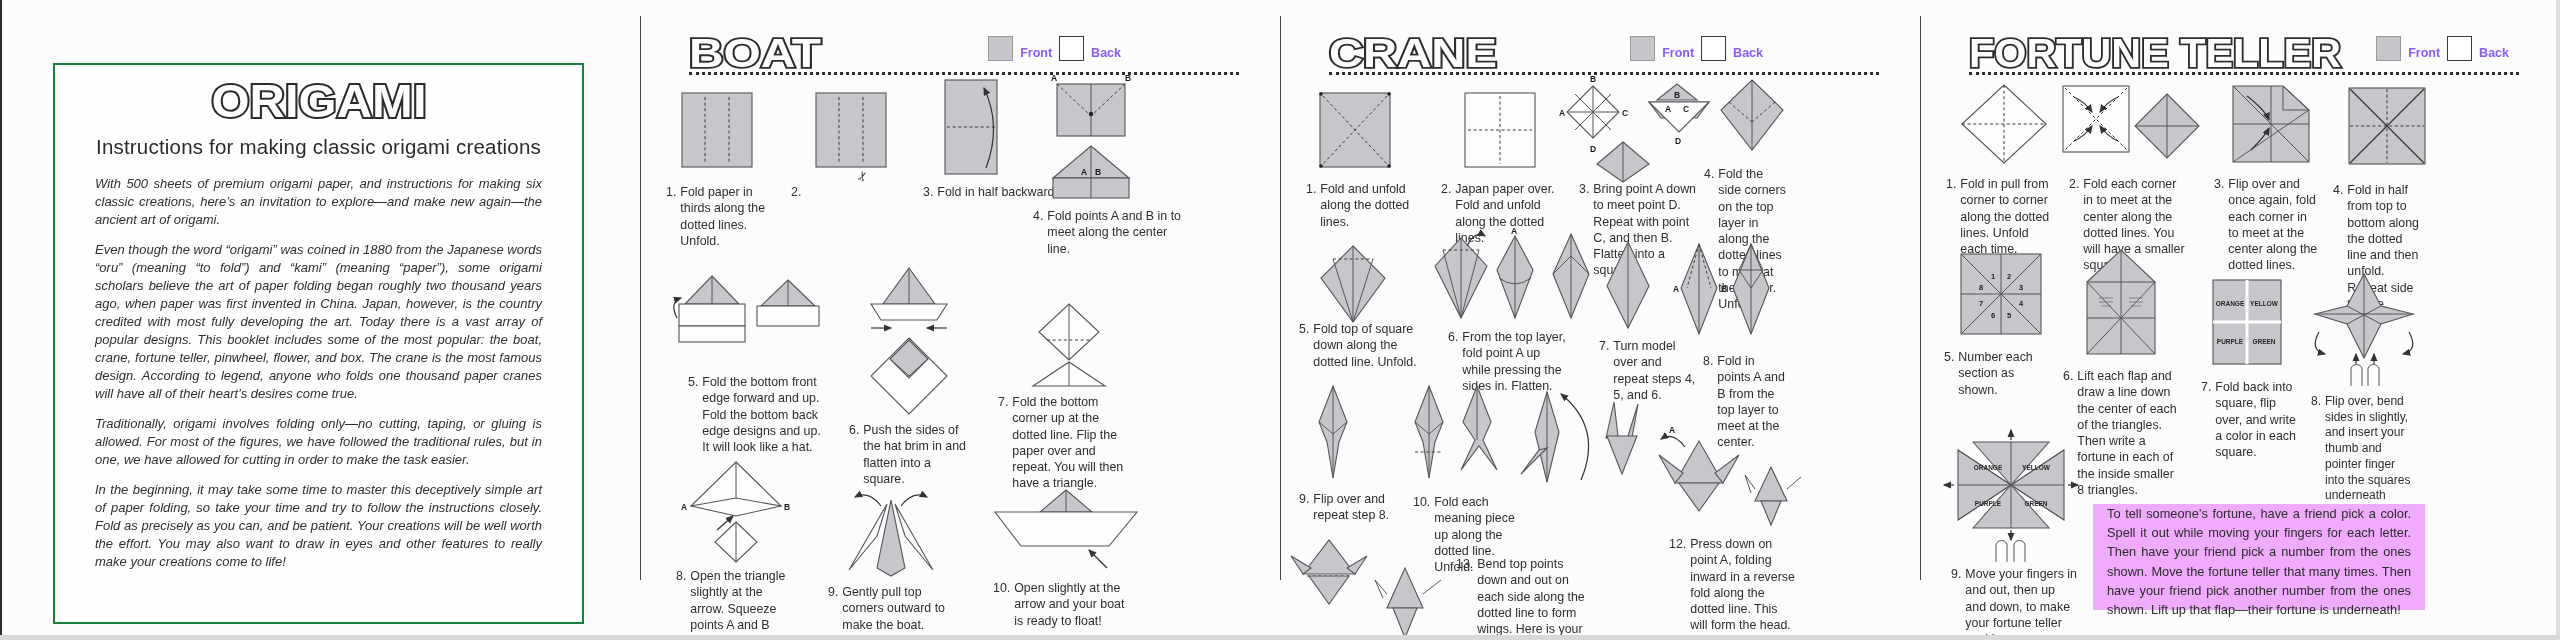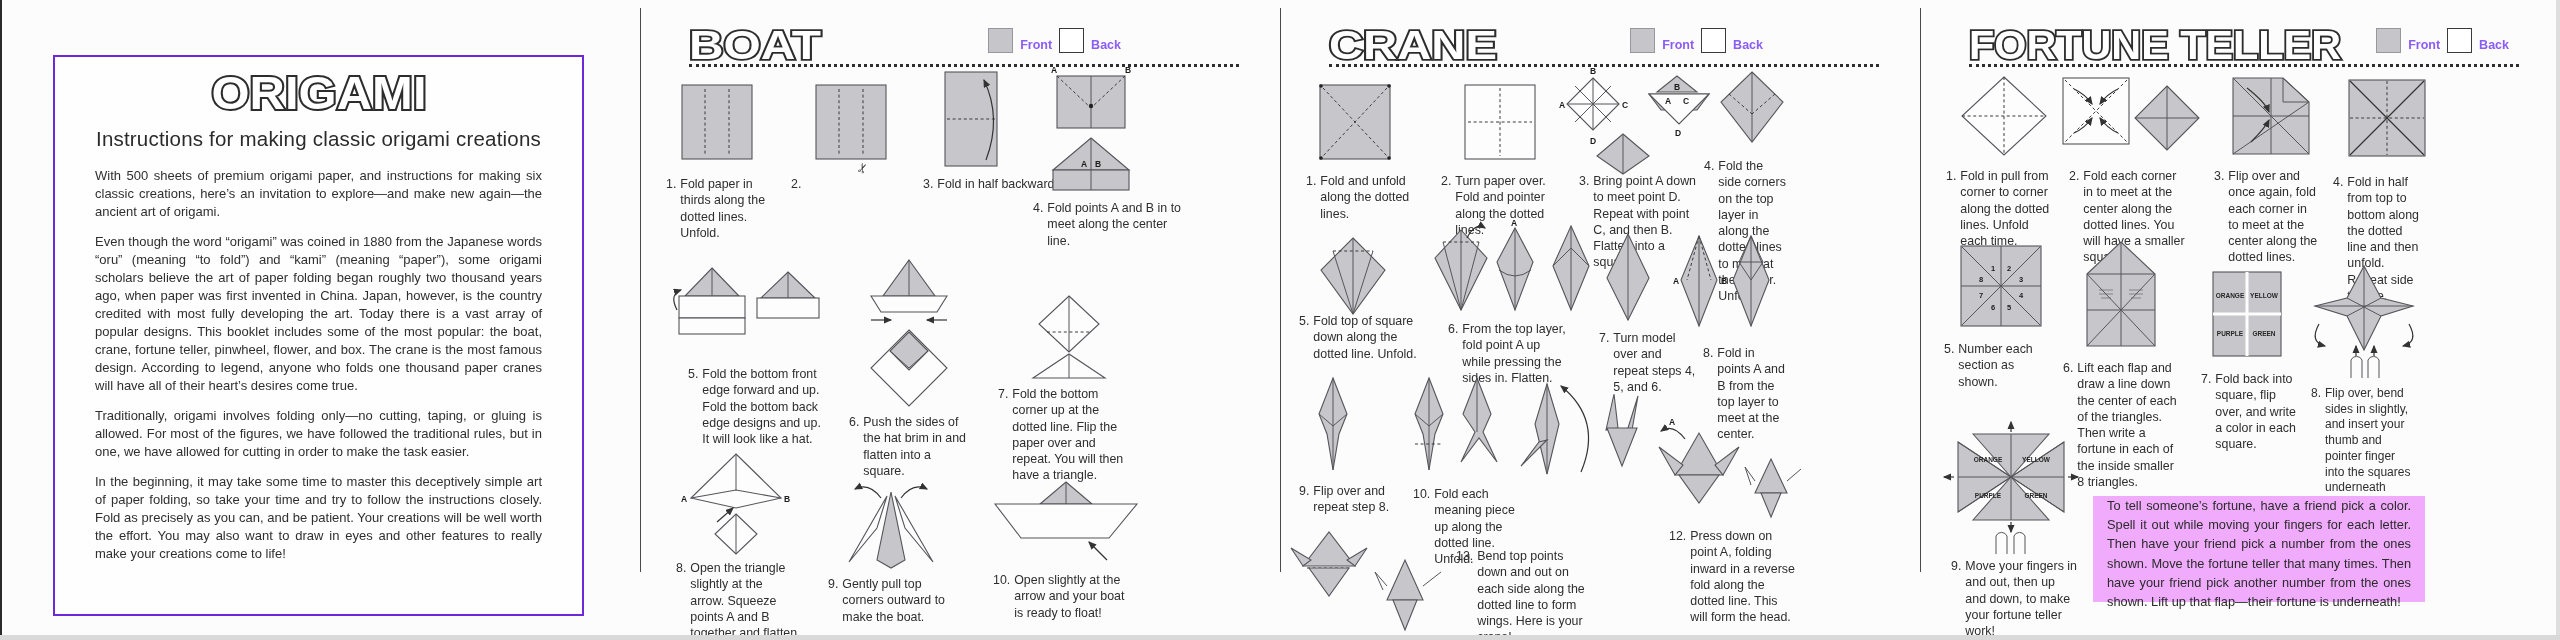--- a/index.html
+++ b/index.html
@@ -2,27 +2,27 @@
 <html><head>
 <meta charset="utf-8">
 <style>
   html,body{margin:0;padding:0;}
   body{width:2560px;height:640px;position:relative;background:#fcfcfc;
        font-family:"Liberation Sans",sans-serif;color:#2f2f2f;overflow:hidden;}
   body::before{content:"";position:absolute;left:0;top:0;width:2px;height:640px;background:#2b2b2b;z-index:9;}
   body::after{content:"";position:absolute;left:0;bottom:0;width:2560px;height:5px;background:#d9d9d9;z-index:9;}
   .redge{position:absolute;right:0;top:0;width:4px;height:640px;background:#dedede;z-index:9;}
 
-  .panel{position:absolute;top:8px;width:640px;height:564px;}
+  .panel{position:absolute;top:16px;width:640px;height:564px;}
   .vline{border-left:1.5px solid #4a4a4a;}
 
   
-  .introbox{position:absolute;left:53px;top:47px;width:531px;height:561px;border:2px solid #6d28d9;
+  .introbox{position:absolute;left:53px;top:47px;width:531px;height:561px;border:2px solid #15803d;
             background:#fefefe;box-sizing:border-box;padding:10px 40px 0 40px;}
-  .introbox p{font-size:13px;line-height:18px;text-align:justify;margin:0 0 12px 0;}
+  .introbox p{font-size:13px;line-height:18px;text-align:justify;margin:0 0 12px 0;font-style:italic;}
   .subtitle{font-size:20.5px;text-align:center;margin:8px 0 16px 0;color:#2b2b2b;letter-spacing:.2px;}
   .titlesvg{display:block;margin:0 auto;overflow:visible;}
   .ttl{font-family:"Liberation Sans",sans-serif;font-weight:700;fill:#ffffff;stroke:#2c2c2c;paint-order:stroke fill;}
   .ttl.big{font-size:46px;stroke-width:4px;}
   .ttl.panelttl{font-size:40px;stroke-width:3.6px;}
 
   .ptitle{position:absolute;overflow:visible;}
   .rule{position:absolute;left:48px;right:42px;top:56px;border-top:3px dotted #2e2e2e;height:0;}
 
   .legend{position:absolute;top:20px;display:flex;align-items:flex-end;gap:7px;}
@@ -241,21 +241,21 @@
     <span class="n">1.</span>
     <span class="t">Fold and unfold along the dotted lines.</span>
   </div>
 
   <svg class="diag" style="left:183px;top:74px" width="72" height="80">
     <rect class="w" x="1" y="3" width="70" height="74"></rect>
     <path class="dash" d="M36,6 V74 M4,40 H68"></path>
   </svg>
   <div class="step" style="left:160px;top:165px;width:120px">
     <span class="n">2.</span>
-    <span class="t">Turn paper over. Fold and pointer along the dotted lines.</span>
+    <span class="t">Japan paper over. Fold and unfold along the dotted lines.</span>
   </div>
 
   <svg class="diag" style="left:280px;top:58px" width="152" height="108">
     <polygon class="w" points="32,12 58,38 32,64 6,38"></polygon>
     <path class="ln" d="M32,12 V64 M6,38 H58 M14,20 L50,56 M50,20 L14,56"></path>
     <text class="lbl" x="29" y="8">B</text>
     <text class="lbl" x="-2" y="42">A</text>
     <text class="lbl" x="61" y="42">C</text>
     <text class="lbl" x="29" y="78">D</text>
     <polygon class="g" points="116,10 136,26 96,26"></polygon>

